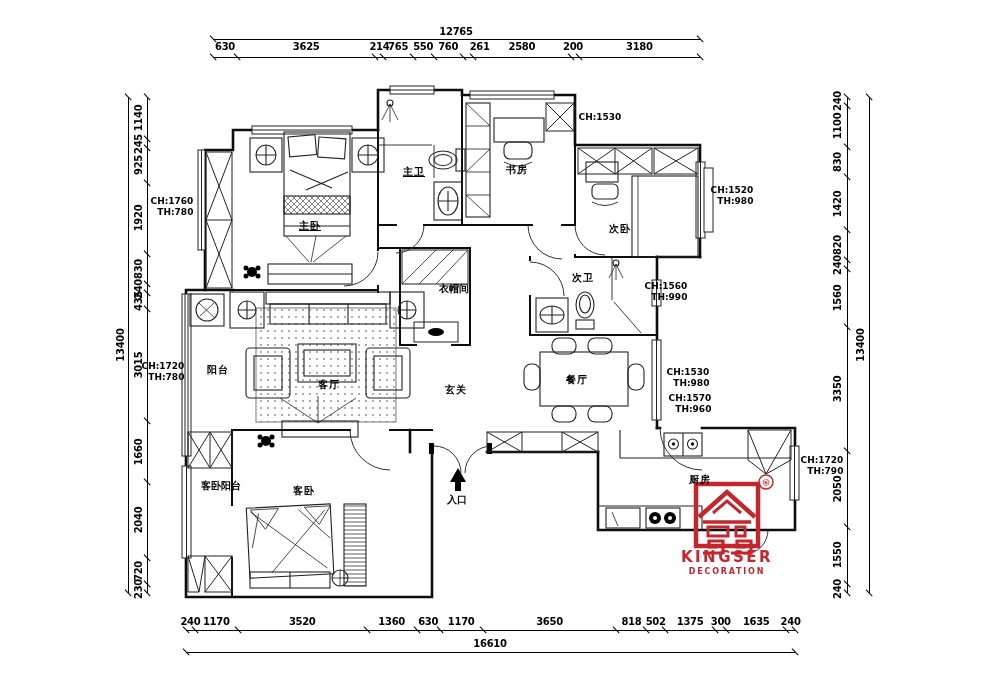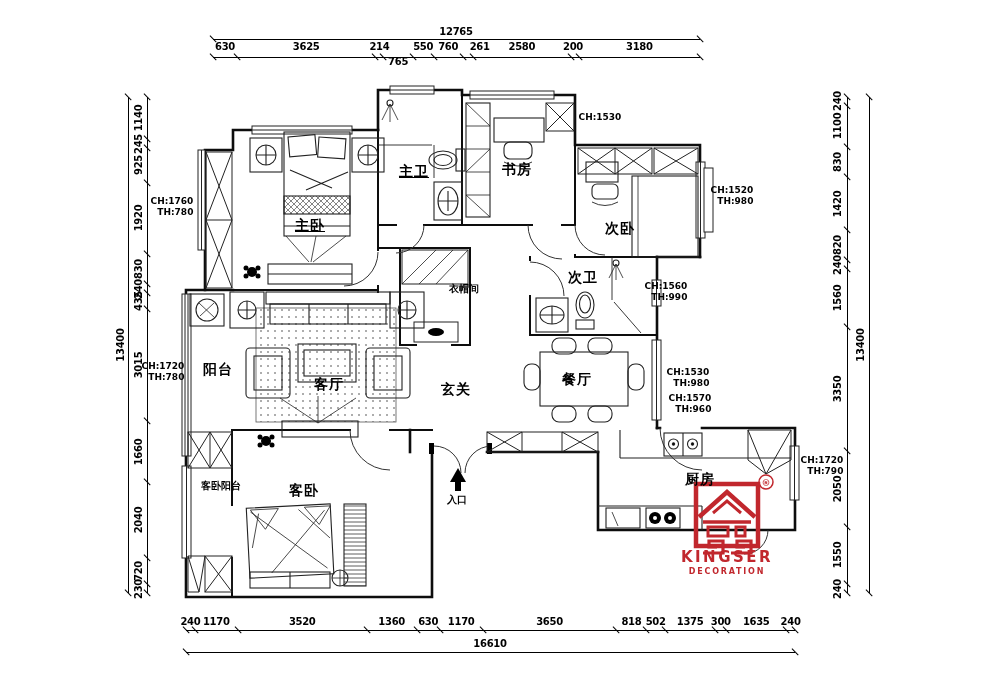--- a/index.html
+++ b/index.html
@@ -1,20 +1,20 @@
 <!DOCTYPE html>
 <html style="--brand: #c1272d;"><head>
 <meta charset="utf-8">
 <style>
   html,body{margin:0;padding:0;background:#fff;}
   .stage{position:relative;width:1000px;height:678px;background:#fff;overflow:hidden;
          font-family:"DejaVu Sans","Liberation Sans",sans-serif;}
   svg{position:absolute;left:0;top:0;}
   .overlay{position:absolute;left:0;top:0;width:1000px;height:678px;}
-  .room-label{position:absolute;transform:translate(-50%,-50%);font-size:14px;font-weight:bold;
+  .room-label{position:absolute;transform:translate(-50%,-50%);font-size:10px;font-weight:bold;
               color:#000;white-space:nowrap;letter-spacing:1px;}
   .room-label.small{font-size:10px;letter-spacing:0;}
   .room-label.u{text-decoration:underline;}
   .ann{position:absolute;transform:translate(-50%,-50%);font-size:9px;font-weight:bold;color:#000;
        line-height:1.25;text-align:right;white-space:nowrap;}
   .dim-label{position:absolute;font-size:10px;font-weight:bold;color:#000;white-space:nowrap;
              transform:translate(-50%,-50%);letter-spacing:-0.3px;}
   .dim-label.v{transform:translate(-50%,-50%) rotate(-90deg);}
   .dim-line{position:absolute;background:#000;}
   .dim-tick{position:absolute;width:9px;height:1.3px;background:#000;
@@ -286,21 +286,21 @@
     <text x="727" y="562" text-anchor="middle" font-size="15" font-weight="bold" letter-spacing="2.5" fill="var(--brand)" stroke="none">KINGSER</text>
     <text x="727" y="574" text-anchor="middle" font-size="8" font-weight="bold" letter-spacing="1.8" fill="var(--brand)" stroke="none">DECORATION</text>
   </g>
 </svg>
 
 <div class="overlay">
   <div class="room-label u" style="left:310px;top:226px;">主卧</div>
   <div class="room-label u" style="left:414px;top:172px;">主卫</div>
   <div class="room-label" style="left:517px;top:170px;">书房</div>
   <div class="room-label" style="left:620px;top:229px;">次卧</div>
-  <div class="room-label small" style="left:464px;top:289px;">衣帽间</div>
+  <div class="room-label small" style="left:454px;top:289px;">衣帽间</div>
   <div class="room-label" style="left:583px;top:278px;">次卫</div>
   <div class="room-label" style="left:218px;top:370px;">阳台</div>
   <div class="room-label" style="left:329px;top:385px;">客厅</div>
   <div class="room-label" style="left:456px;top:390px;">玄关</div>
   <div class="room-label" style="left:577px;top:380px;">餐厅</div>
   <div class="room-label" style="left:304px;top:491px;">客卧</div>
   <div class="room-label small" style="left:221px;top:486px;">客卧阳台</div>
   <div class="room-label" style="left:700px;top:480px;">厨房</div>
   <div class="room-label small" style="left:457px;top:500px;">入口</div>
 
@@ -341,21 +341,21 @@
 <div class="overlay" id="dims">
       <div class="dim-line" style="left: 213px; top: 57px; width: 487px; height: 1px;"></div>
       <div class="dim-line" style="left: 213px; top: 39px; width: 487px; height: 1px;"></div>
       <div class="dim-tick" style="left: 213px; top: 57px;"></div>
       <div class="dim-label" style="left: 225.018px; top: 46px;">630</div>
       <div class="dim-tick" style="left: 237.035px; top: 57px;"></div>
       <div class="dim-label" style="left: 306.184px; top: 46px;">3625</div>
       <div class="dim-tick" style="left: 375.333px; top: 57px;"></div>
       <div class="dim-label" style="left: 379.416px; top: 46px;">214</div>
       <div class="dim-tick" style="left: 383.498px; top: 57px;"></div>
-      <div class="dim-label" style="left: 398.091px; top: 61px;">765</div>
+      <div class="dim-label" style="left: 398.091px; top: 46px;">765</div>
       <div class="dim-tick" style="left: 412.683px; top: 57px;"></div>
       <div class="dim-label" style="left: 423.175px; top: 46px;">550</div>
       <div class="dim-tick" style="left: 433.667px; top: 57px;"></div>
       <div class="dim-label" style="left: 448.164px; top: 46px;">760</div>
       <div class="dim-tick" style="left: 462.661px; top: 57px;"></div>
       <div class="dim-label" style="left: 467.64px; top: 46px; padding-left: 24px;">261</div>
       <div class="dim-tick" style="left: 472.619px; top: 57px;"></div>
       <div class="dim-label" style="left: 521.834px; top: 46px;">2580</div>
       <div class="dim-tick" style="left: 571.049px; top: 57px;"></div>
       <div class="dim-label" style="left: 573px; top: 46px;">200</div>

